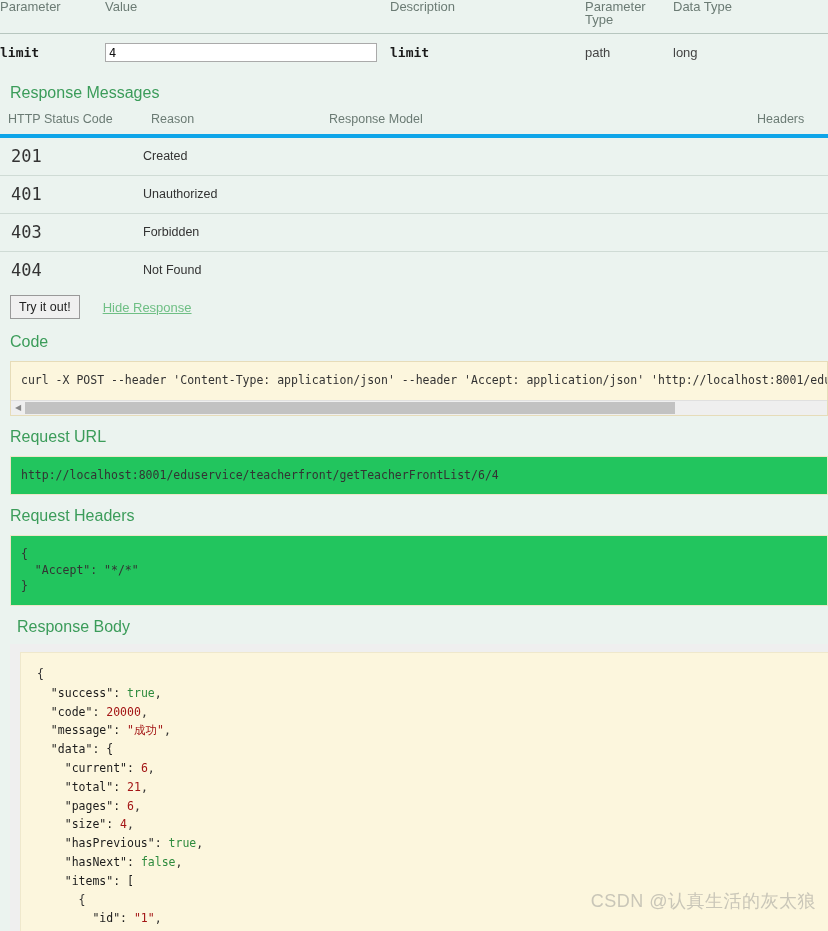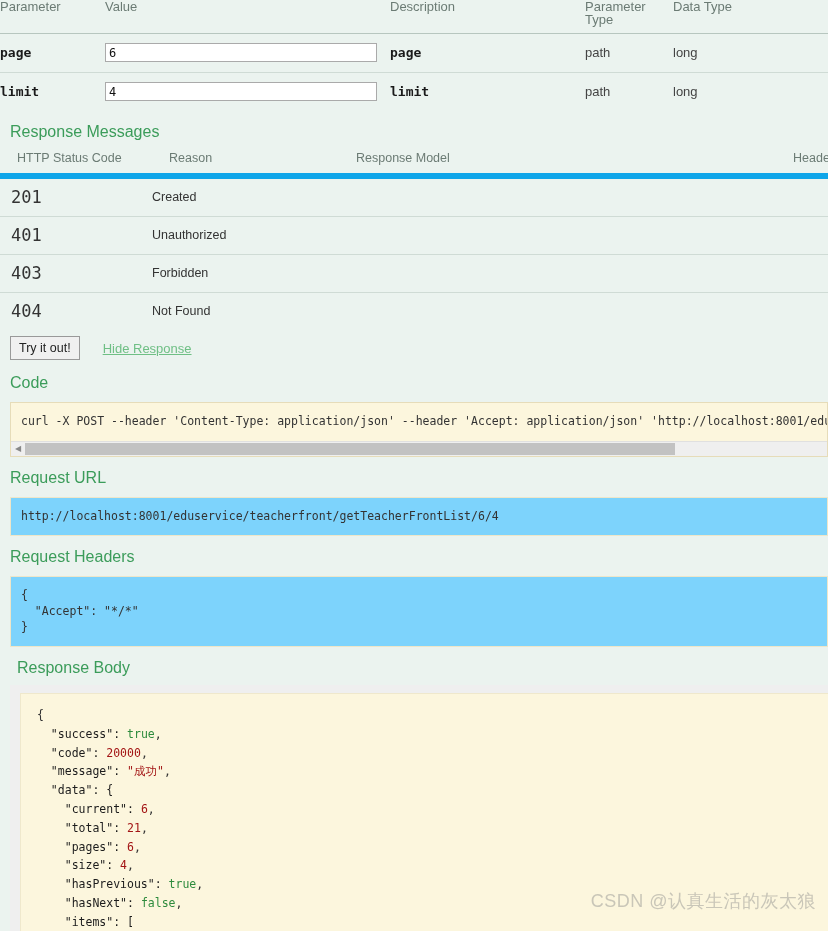--- a/index.html
+++ b/index.html
@@ -89,22 +89,22 @@
   .resp-table {
     width: 100%;
     border-collapse: collapse;
     table-layout: fixed;
   }
   .resp-table th {
     text-align: left;
     font-weight: normal;
     color: #6b7b74;
     font-size: 12.5px;
-    padding: 0 0 8px 17px;
-    border-bottom: 6px solid #0ea5e9;
+    padding: 0 0 8px 8px;
+    border-bottom: 4px solid #0ea5e9;
   }
   .rc-code  { width: 135px; padding-left: 11px; }
   .rc-reason{ width: 170px; }
   .rc-model { width: 420px; }
   .rc-head  { width: 100px; }
   .resp-table td {
     padding: 8px 0 9px 0;
     border-bottom: 1px solid #cfdbd5;
     font-size: 12.5px;
     color: #333;
@@ -181,21 +181,21 @@
   .hscroll-thumb {
     height: 12px;
     width: 650px;
     background: #c2c2c2;
   }
 
   
   .plain-box {
     margin-left: 10px;
     width: 818px;
-    background: #7dd3fc;
+    background: #22c55e;
     border: 1px solid #eee6c9;
     box-sizing: border-box;
   }
   .plain-box pre {
     margin: 0;
     padding: 10px 10px 11px 10px;
     font-family: "DejaVu Sans Mono", monospace;
     font-size: 11.5px;
     line-height: 16px;
     color: #333;
@@ -260,29 +260,20 @@
       <th class="col-value">Value</th>
       <th class="col-desc">Description</th>
       <th class="col-ptype">
         <span>Parameter</span><br>
         <span>Type</span>
       </th>
       <th class="col-dtype">Data Type</th>
     </tr>
   </thead>
   <tbody>
-    <tr>
-      <td class="td-param">page</td>
-      <td>
-        <input class="param-input" type="text" value="6" style="">
-      </td>
-      <td class="td-desc">page</td>
-      <td class="td-plain">path</td>
-      <td class="td-plain">long</td>
-    </tr>
     <tr>
       <td class="td-param">limit</td>
       <td>
         <input class="param-input" type="text" value="4" style="">
       </td>
       <td class="td-desc">limit</td>
       <td class="td-plain">path</td>
       <td class="td-plain">long</td>
     </tr>
   </tbody>

